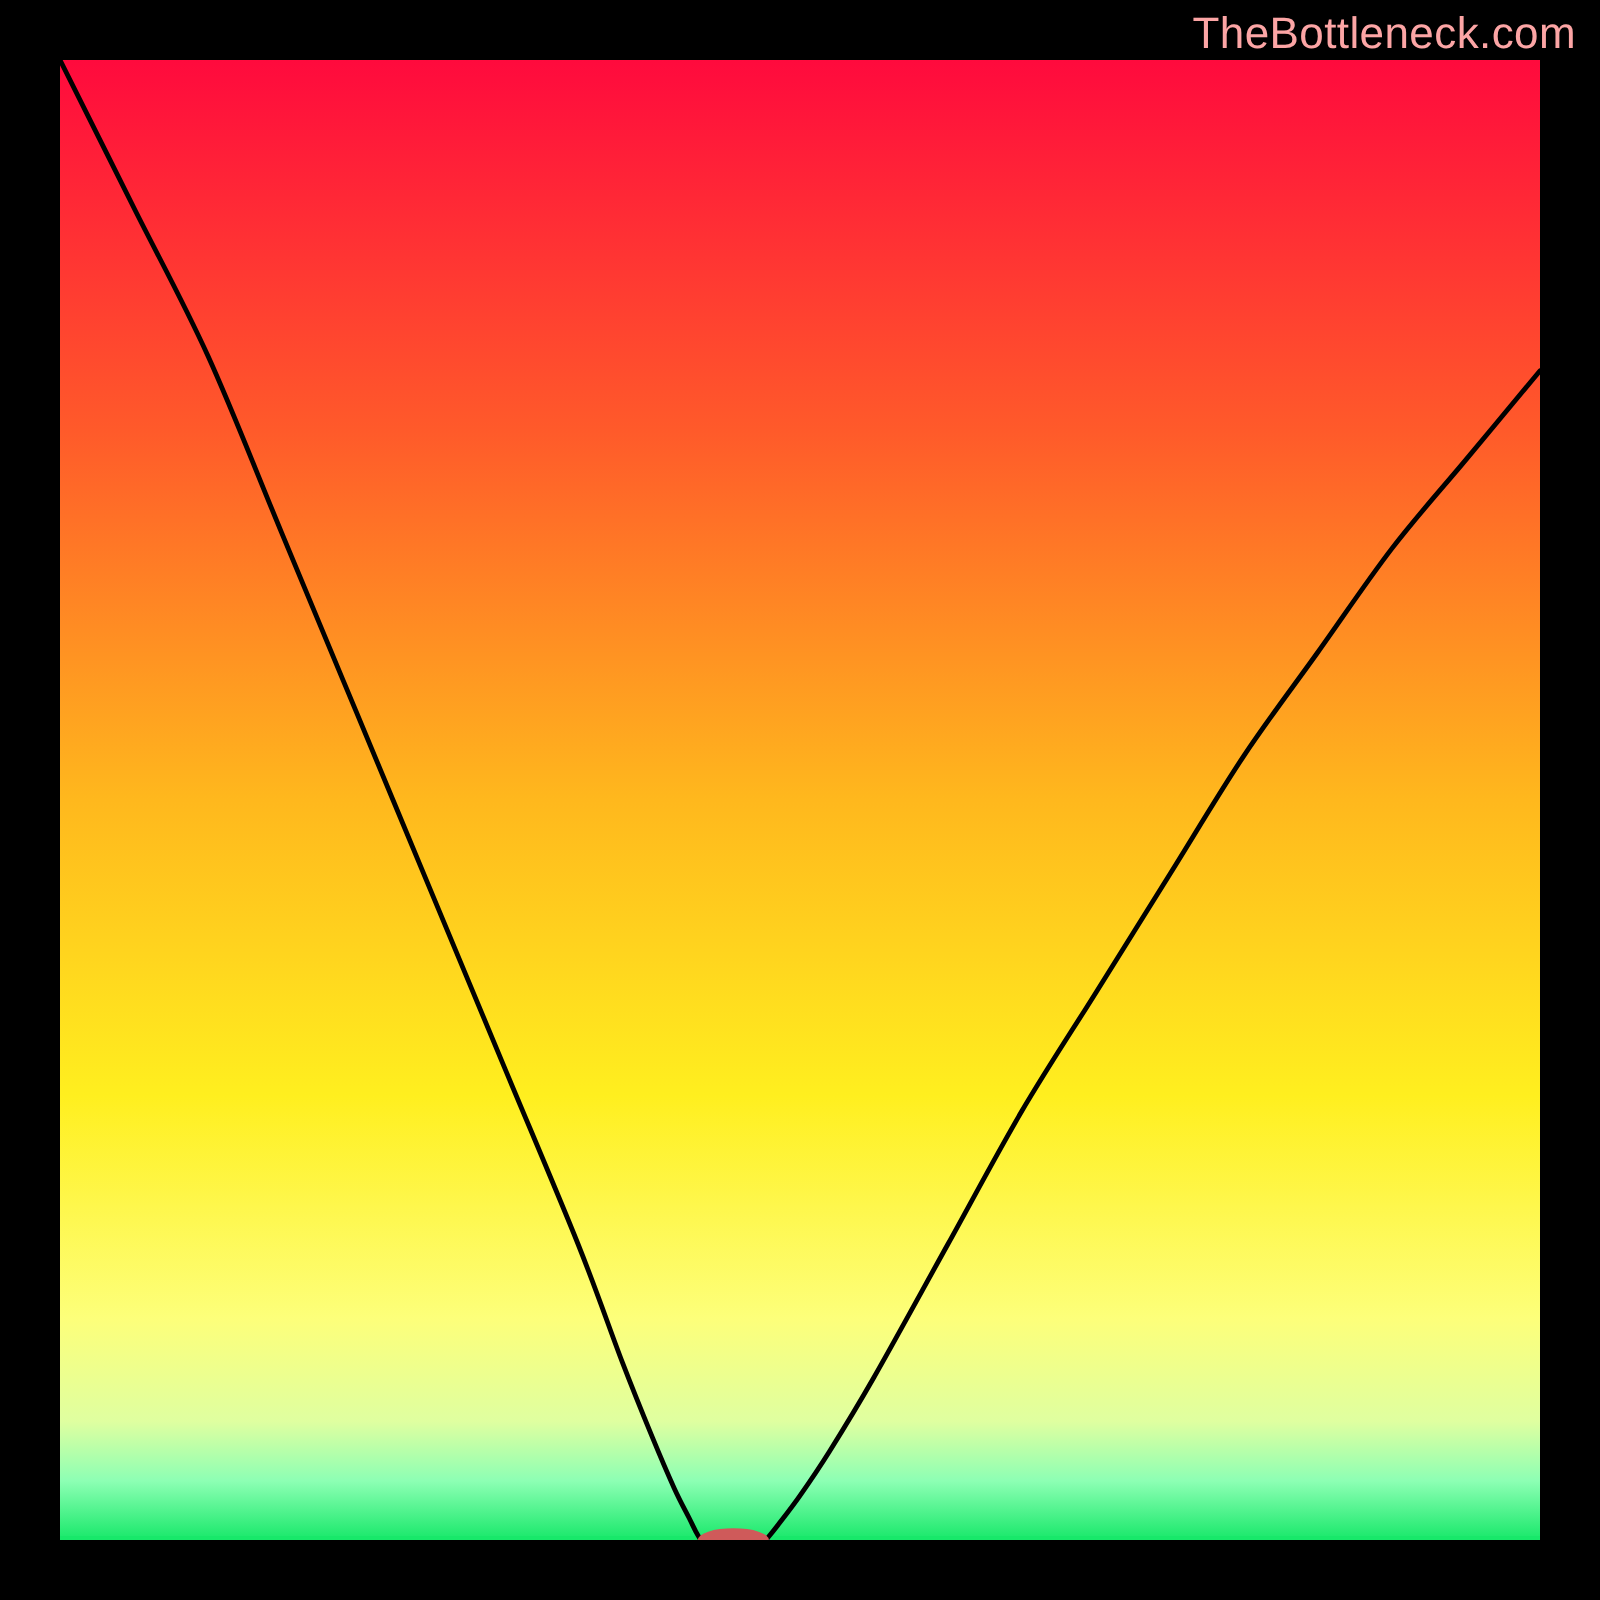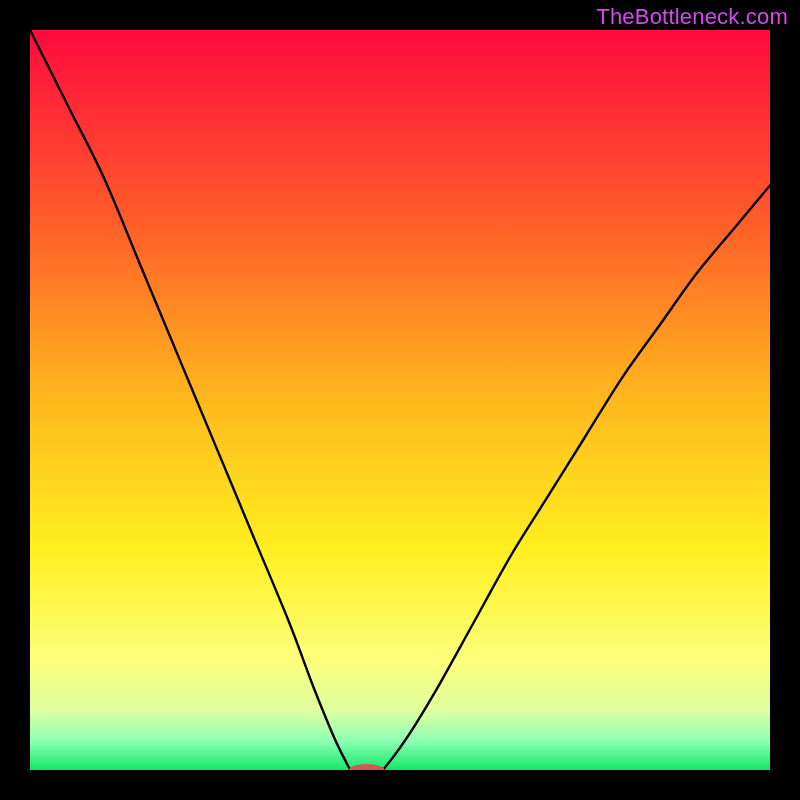--- a/index.html
+++ b/index.html
@@ -16,21 +16,21 @@
     left: 0;
     top: 0;
     width: 800px;
     height: 800px;
     background: #000;
   }
   .watermark {
     position: absolute;
     top: 4px;
     right: 12px;
-    color: #d946ef;
+    color: #fca5a5;
     font-size: 22px;
     font-weight: 500;
     letter-spacing: 0.2px;
     z-index: 5;
     margin-left: 17px;
   }
   .plot {
     position: absolute;
     left: 30px;
     top: 30px;

